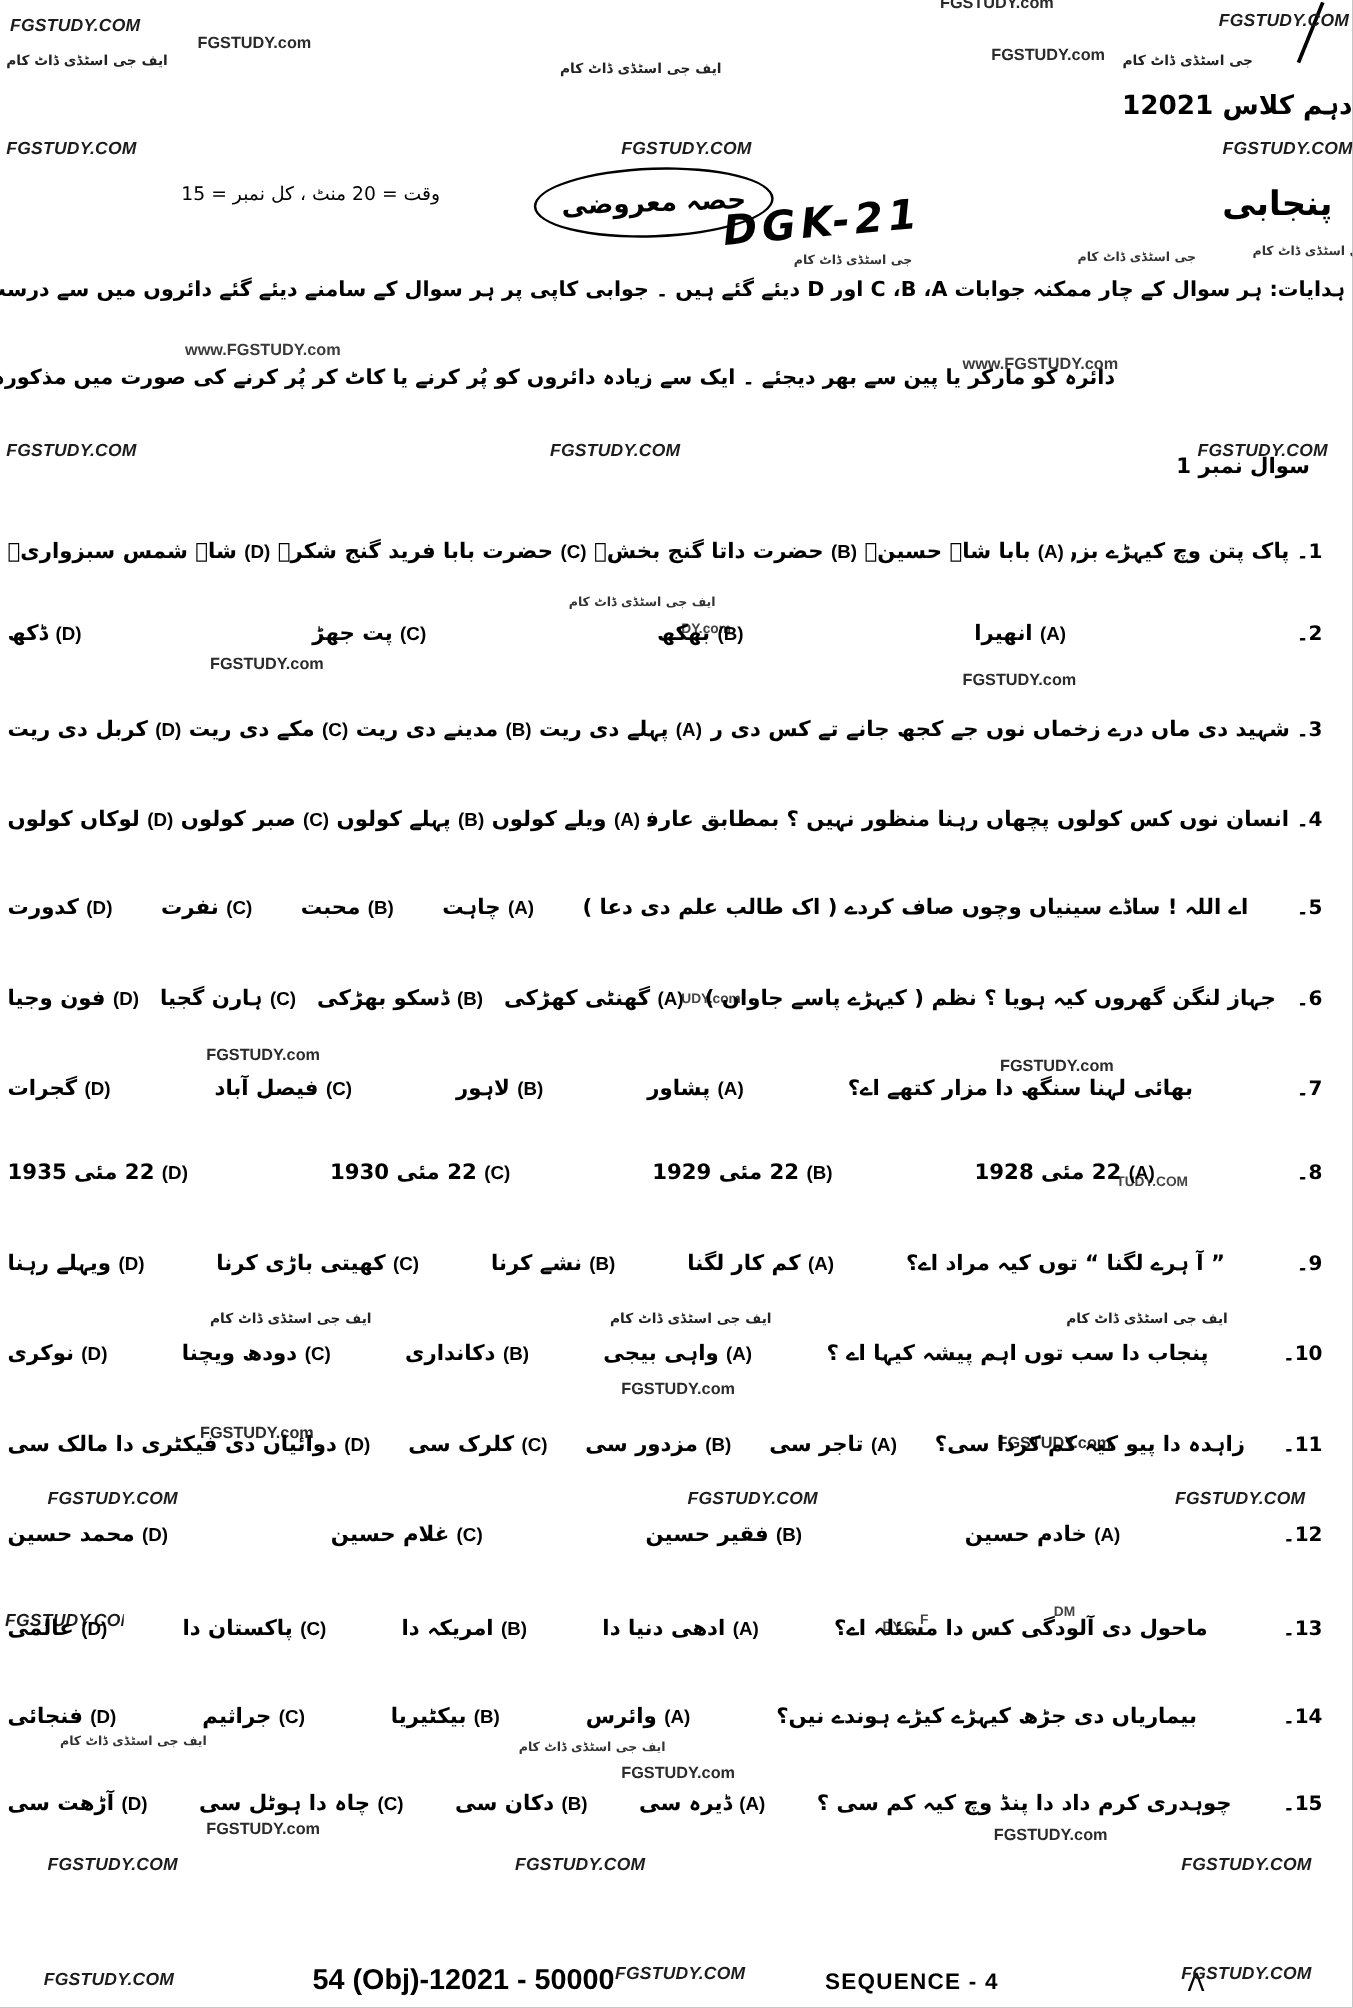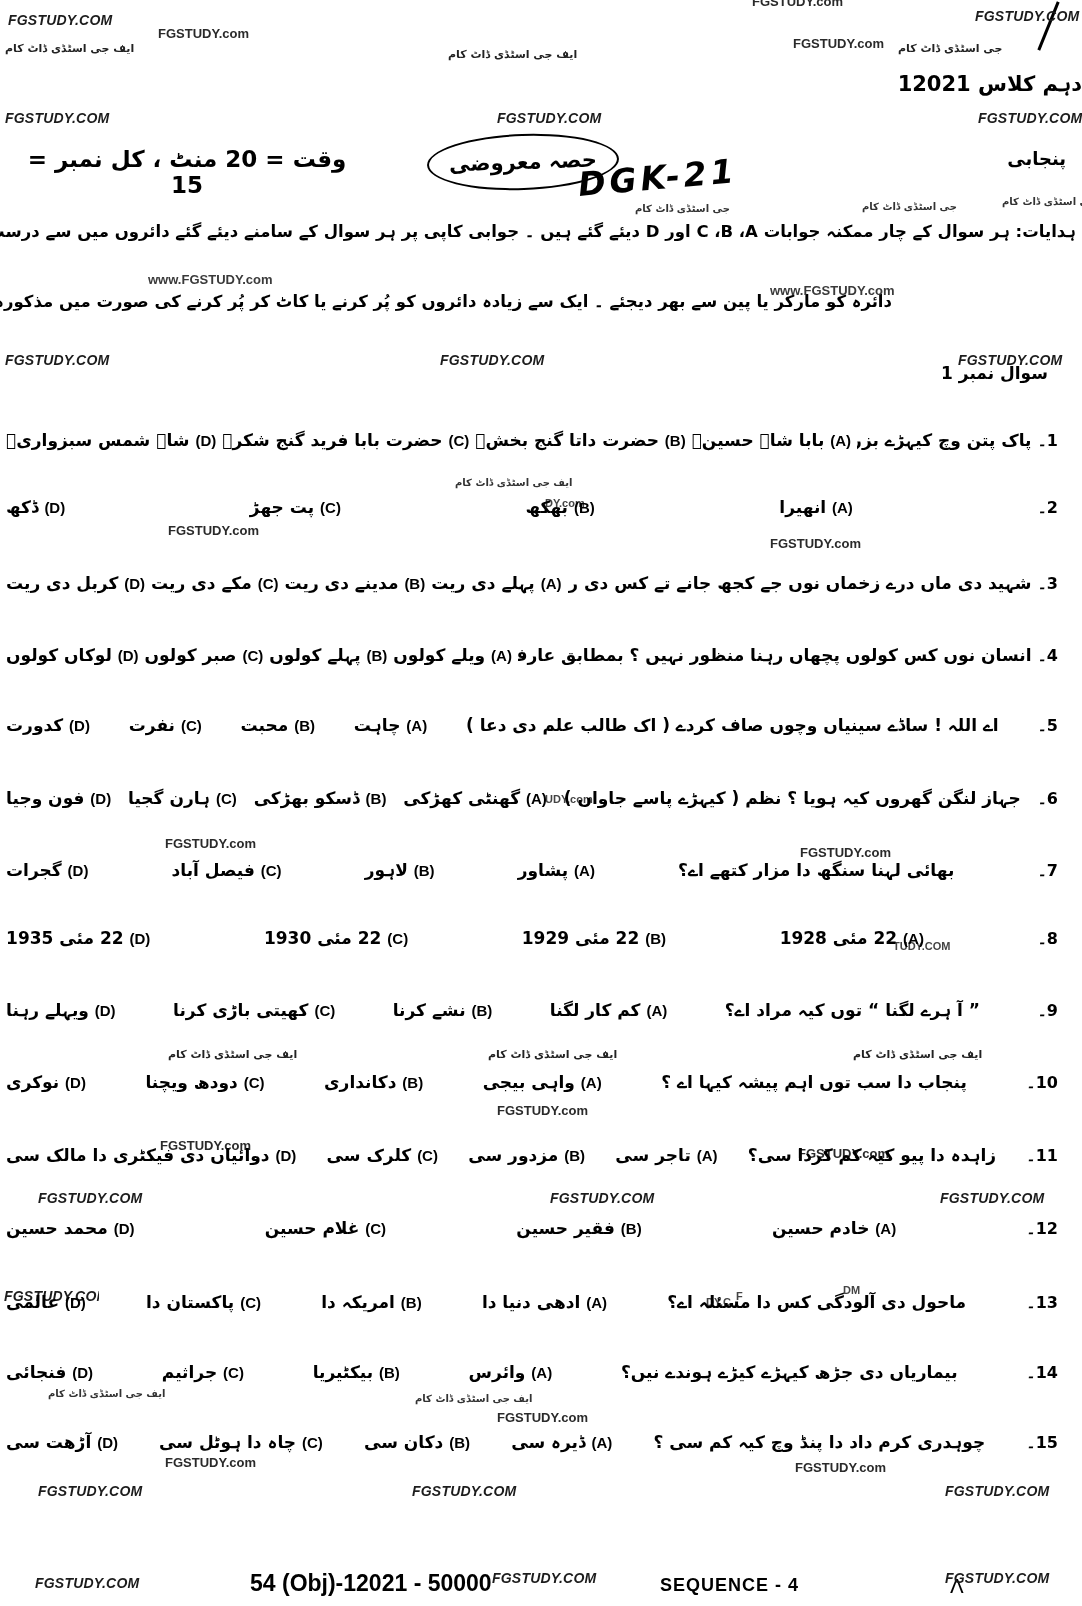--- a/index.html
+++ b/index.html
@@ -19,23 +19,23 @@
   .wm-www{font-family:"Liberation Sans",sans-serif;font-weight:700;font-size:13px;color:#3a3a3a;}
   .wm-ur{font-size:11px;font-weight:700;direction:rtl;color:#222;}
   .wm-ur10{font-size:10px;font-weight:700;direction:rtl;color:#333;}
   .wm-frag{font-family:"Liberation Sans",sans-serif;font-weight:700;font-size:11px;color:#444;}
   .clip90{max-width:95px;overflow:hidden;display:inline-block;}
   
   .paper-code{position:absolute;left:0;right:0;top:8px;text-align:center;
     font-family:"Liberation Sans",sans-serif;font-weight:900;font-size:27px;letter-spacing:.5px;}
   .class-line{position:absolute;left:0;right:0;top:72px;text-align:right;
     direction:rtl;font-weight:700;font-size:21px;}
-  .time-line{position:absolute;left:22px;top:146px;width:330px;direction:rtl;text-align:center;
-    font-weight:700;font-size:23px;}
-  .subject{position:absolute;right:16px;top:148px;direction:rtl;font-weight:700;font-size:18px;}
+  .time-line{position:absolute;left:22px;top:146px;width:330px;direction:rtl;text-align:right;
+    font-weight:400;font-size:15px;}
+  .subject{position:absolute;right:16px;top:148px;direction:rtl;font-weight:700;font-size:27px;}
   .badge{position:absolute;left:427px;top:134px;width:188px;height:52px;
     border:2.5px solid #000;border-radius:50%;transform:rotate(-2deg);
     display:flex;align-items:center;justify-content:center;}
   .badge span{font-weight:900;font-size:21px;direction:rtl;}
   .stamp{position:absolute;left:578px;top:158px;
     font-family:"DejaVu Sans",sans-serif;font-style:italic;font-weight:900;
     font-size:33px;letter-spacing:4px;transform:rotate(-5deg);}
   .instr1{position:absolute;left:6px;right:6px;top:222px;direction:rtl;white-space:nowrap;
     font-weight:700;font-size:16.5px;}
   .instr2{position:absolute;left:92px;right:190px;top:292px;direction:rtl;white-space:nowrap;

